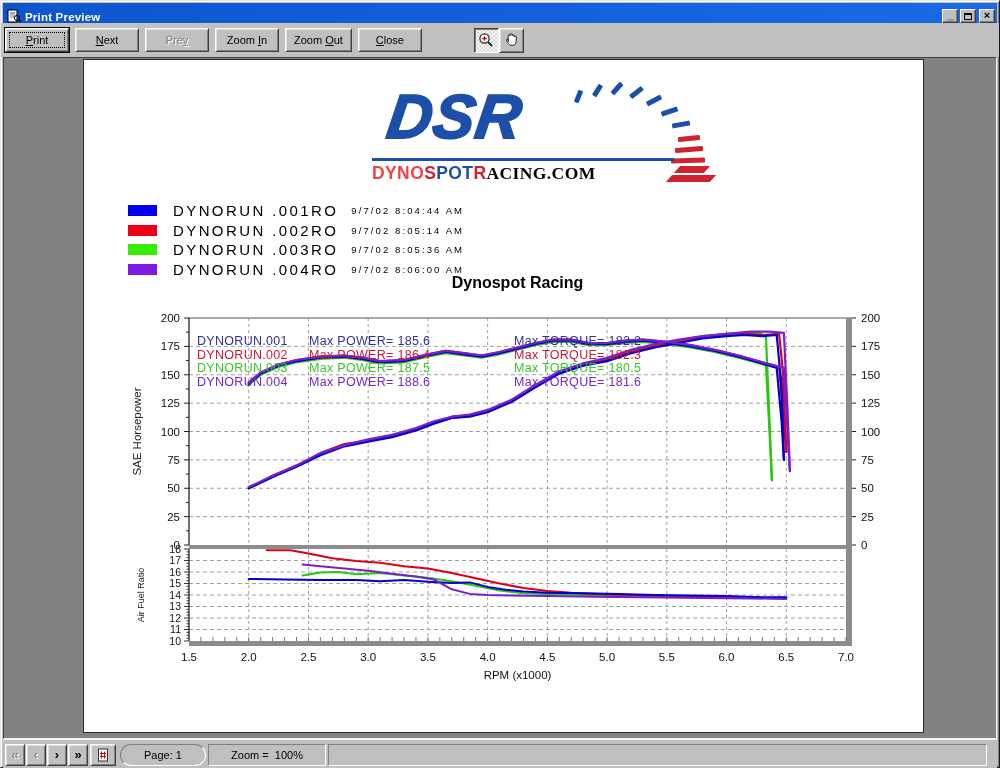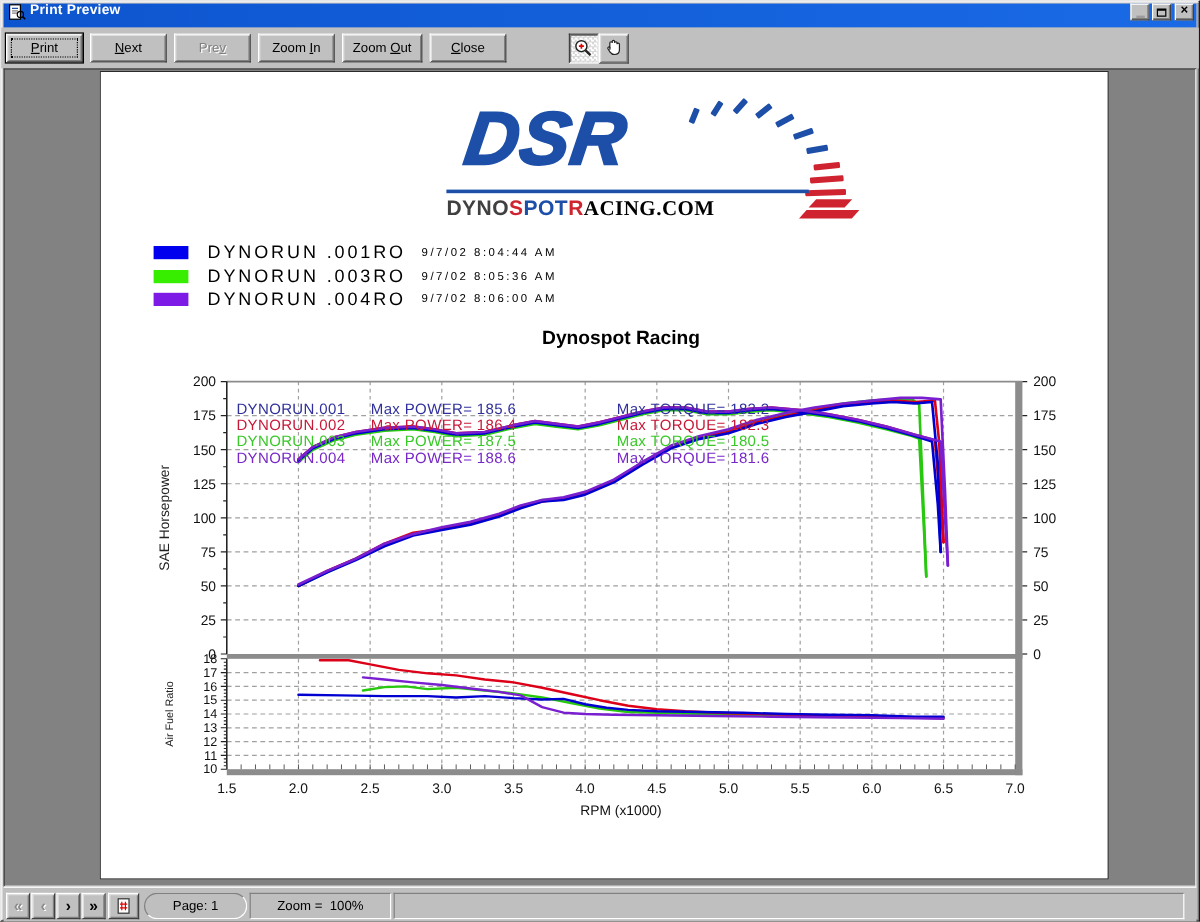--- a/index.html
+++ b/index.html
@@ -5,21 +5,21 @@
   html,body{margin:0;padding:0;background:#555;}
   *{box-sizing:border-box;}
   body{font-family:"Liberation Sans",sans-serif;}
 
   .window{position:relative;width:1000px;height:768px;background:#c0c0c0;
     border:1px solid;border-color:#e6e6e6 #1a1a1a #1a1a1a #e6e6e6;
     box-shadow:inset 1px 1px 0 #fff, inset -1px -1px 0 #808080;}
 
   
   .titlebar{height:20px;margin:2px 2px 0 2px;background:linear-gradient(90deg,#0d55cf,#1a6ae6);
-    display:flex;align-items:flex-start;padding:0 2px;}
+    display:flex;align-items:flex-end;padding:0 2px;}
   .tb-icon{width:16px;height:14px;margin:0 3px 0 1px;flex:none;}
   .tb-title{flex:1;color:#fff;font-size:11.5px;font-weight:bold;letter-spacing:.2px;}
   .tb-btns{display:flex;gap:2px;}
   .tb-btn{width:16px;height:14px;background:#c0c0c0;border:1px solid;border-color:#fff #404040 #404040 #fff;
     box-shadow:inset -1px -1px 0 #808080;display:flex;align-items:center;justify-content:center;
     font-size:10px;line-height:1;color:#000;padding:0;}
   .glyph-min{width:7px;height:2px;background:#9b9b9b;margin-top:7px;}
   .glyph-max{width:8px;height:7px;border:1px solid #000;border-top-width:2px;}
   .glyph-x{font-weight:bold;font-size:11px;margin-top:-1px;}
 
@@ -150,28 +150,33 @@
         <span class="dash bdash" style="left:257px;top:6px;width:15px;transform:rotate(-38deg)"></span>
         <span class="dash bdash" style="left:274px;top:14px;width:16px;transform:rotate(-28deg)"></span>
         <span class="dash bdash" style="left:289px;top:25px;width:17px;transform:rotate(-19deg)"></span>
         <span class="dash bdash" style="left:300px;top:38px;width:18px;transform:rotate(-10deg)"></span>
         <span class="dash rdash" style="left:306px;top:52px;width:22px;transform:rotate(-6deg)"></span>
         <span class="dash rdash" style="left:303px;top:63px;width:28px;transform:rotate(-4deg)"></span>
         <span class="dash rdash" style="left:299px;top:74px;width:34px;transform:rotate(-2deg)"></span>
         <span class="swsh" style="left:305px;top:82px;width:30px;height:7px"></span>
         <span class="swsh" style="left:297px;top:91px;width:44px;height:7px"></span>
         <div class="lbar"></div>
-        <div class="site"><span style="color: #404040;">DYNO</span><span style="color: rgb(207, 36, 48);">S</span><span style="color: rgb(29, 79, 168);">POT</span><span style="color: rgb(207, 36, 48);">R</span><span style="color: #000000; font-family: Liberation Serif, serif;">ACING.COM</span></div>
+        <div class="site"><span style="color: #ef4444;">DYNO</span><span style="color: rgb(207, 36, 48);">S</span><span style="color: rgb(29, 79, 168);">POT</span><span style="color: rgb(207, 36, 48);">R</span><span style="color: #000000; font-family: Liberation Serif, serif;">ACING.COM</span></div>
       </div>
 
       <div class="legend">
           <div class="legend-row">
             <span class="swatch" style="background: rgb(0, 0, 238);"></span>
             <span class="lg-name">DYNORUN .001RO</span>
             <span class="lg-time">9/7/02 8:04:44 AM</span>
+          </div>
+          <div class="legend-row">
+            <span class="swatch" style="background: rgb(238, 0, 20);"></span>
+            <span class="lg-name">DYNORUN .002RO</span>
+            <span class="lg-time">9/7/02 8:05:14 AM</span>
           </div>
           <div class="legend-row">
             <span class="swatch" style="background: rgb(56, 238, 0);"></span>
             <span class="lg-name">DYNORUN .003RO</span>
             <span class="lg-time">9/7/02 8:05:36 AM</span>
           </div>
           <div class="legend-row">
             <span class="swatch" style="background: rgb(125, 26, 230);"></span>
             <span class="lg-name">DYNORUN .004RO</span>
             <span class="lg-time">9/7/02 8:06:00 AM</span>

